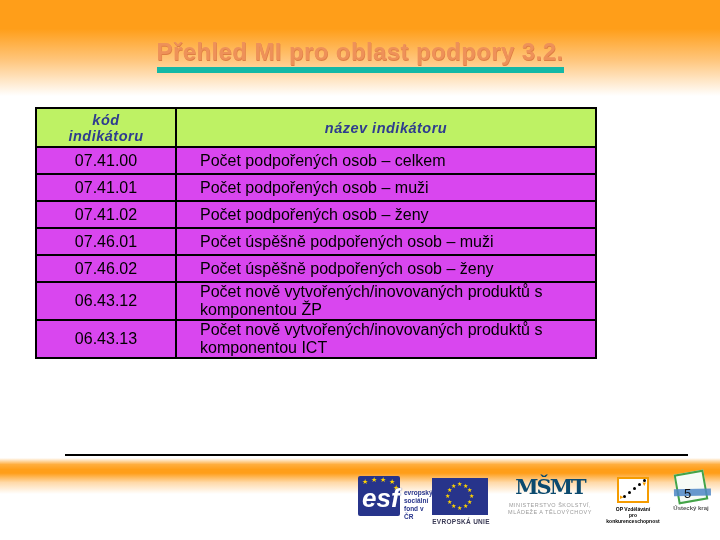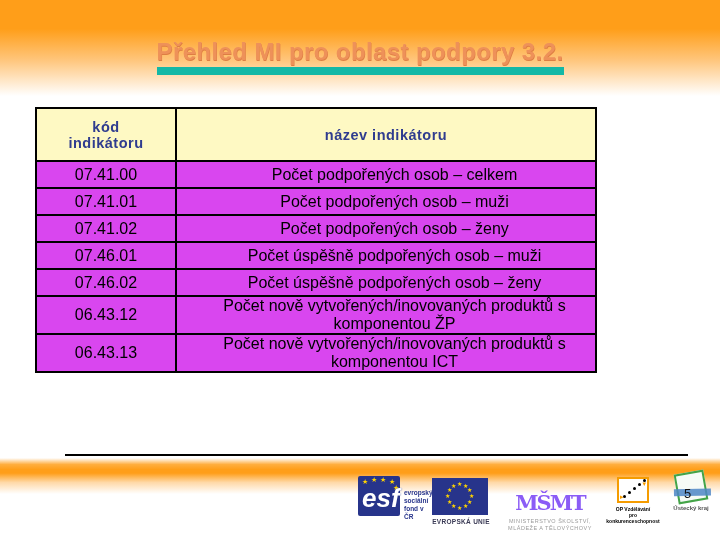--- a/index.html
+++ b/index.html
@@ -7,32 +7,32 @@
   body { font-family:"Liberation Sans", sans-serif; background:#fff; }
   .slide { position:relative; width:720px; height:540px; overflow:hidden; background:#fff; }
 
   
   .top-band { position:absolute; left:0; top:0; width:720px; height:96px;
     background:linear-gradient(to bottom, #FF9E19 0%, #FF9E19 30%, #FFC57A 62%, #FFFFFF 100%); }
 
   
   .title-wrap { position:absolute; left:0; top:38px; width:720px; text-align:center; }
   .title-wrap span { display:inline-block; font-size:24px; font-weight:bold; letter-spacing:0.4px;
-    color:#EE9159; text-shadow:0.5px 0.5px 0 #DE7E43; border-bottom:8px solid #14b8a6; padding-bottom:1px; }
+    color:#EE9159; text-shadow:0.5px 0.5px 0 #DE7E43; border-bottom:6px solid #14b8a6; padding-bottom:1px; }
 
   
   table.ind { position:absolute; left:35px; top:107px; width:562px; border-collapse:collapse; background:#fff; }
   table.ind th, table.ind td { border:2px solid #000; }
-  table.ind thead th { background:#fef9c3; color:#2F3C8F; font-weight:bold;
-    font-size:14.5px; letter-spacing:0.5px; height:53px; text-align:center; vertical-align:middle; }
+  table.ind thead th { background:#bef264; color:#2F3C8F; font-style:italic; font-weight:bold;
+    font-size:14.5px; letter-spacing:0.5px; height:39px; text-align:center; vertical-align:middle; }
   th.code-h { width:140px; }
   th.code-h div { max-width:84px; margin:0 auto; line-height:16px; }
   table.ind tbody td { font-size:16px; color:#000; height:27px; background:#d946ef; vertical-align:middle; }
   td.code { text-align:center; width:140px; }
-  td.name { padding-left:17px; text-align:center; }
+  td.name { padding-left:23px; text-align:left; }
   tr.hl td { background:#FAE29B; }
 
   
   .divider { position:absolute; left:65px; top:454px; width:623px; height:2px; background:#000; }
   .footer-band { position:absolute; left:0; top:458px; width:720px; height:36px;
     background:linear-gradient(to bottom, rgba(255,255,255,0) 0%, #FFAE3F 18%, #FF9E19 32%, #FF9E19 42%, #FFD9A8 68%, #FFFFFF 100%); }
   .funding { position:absolute; left:14px; top:481px; font-size:8px; line-height:10px;
     color:#C9C7C5; letter-spacing:0.6px; font-weight:bold; }
 
   
@@ -44,21 +44,21 @@
   .esf-caption { position:absolute; left:48px; top:13px; font-size:6.5px; line-height:8px;
     font-weight:bold; color:#27348B; }
 
   .eu { position:absolute; left:432px; top:478px; width:58px; }
   .eu-flag { position:relative; width:56px; height:37px; background:#27348B; }
   .eu-flag .st { position:absolute; color:#FFD400; font-size:6px; line-height:6px; }
   .eu-caption { margin-top:3px; text-align:center; font-size:6.5px; font-weight:bold; color:#3A3A55; letter-spacing:0.3px; }
 
   .msmt { position:absolute; left:502px; top:474px; width:96px; text-align:center; }
   .msmt-mono { font-family:"DejaVu Serif", serif; font-size:21px; line-height:26px; font-weight:bold;
-    color:#8b5cf6; letter-spacing:-2px;margin-top:16px; }
+    color:#0c4a6e; letter-spacing:-2px; }
   .msmt-caption { margin-top:2px; font-size:5.5px; line-height:6.5px; color:#9B9B9B; letter-spacing:0.5px; }
 
   .opvk { position:absolute; left:604px; top:477px; width:58px; text-align:center; }
   .opvk-box { position:relative; width:32px; height:26px; border:2px solid #F59C00; margin:0 auto; background:#fff; }
   .opvk-box .dot { position:absolute; width:3px; height:3px; border-radius:50%; background:#000; }
   .opvk-box .arrow { position:absolute; color:#F59C00; font-size:7px; line-height:7px; }
   .opvk-caption { margin-top:3px; font-size:5px; line-height:6px; font-weight:bold; color:#000; }
 
   .kraj { position:absolute; left:666px; top:472px; width:50px; text-align:center; }
   .kraj-box { position:relative; width:30px; height:30px; margin:0 auto; border:2px solid #44A448;

